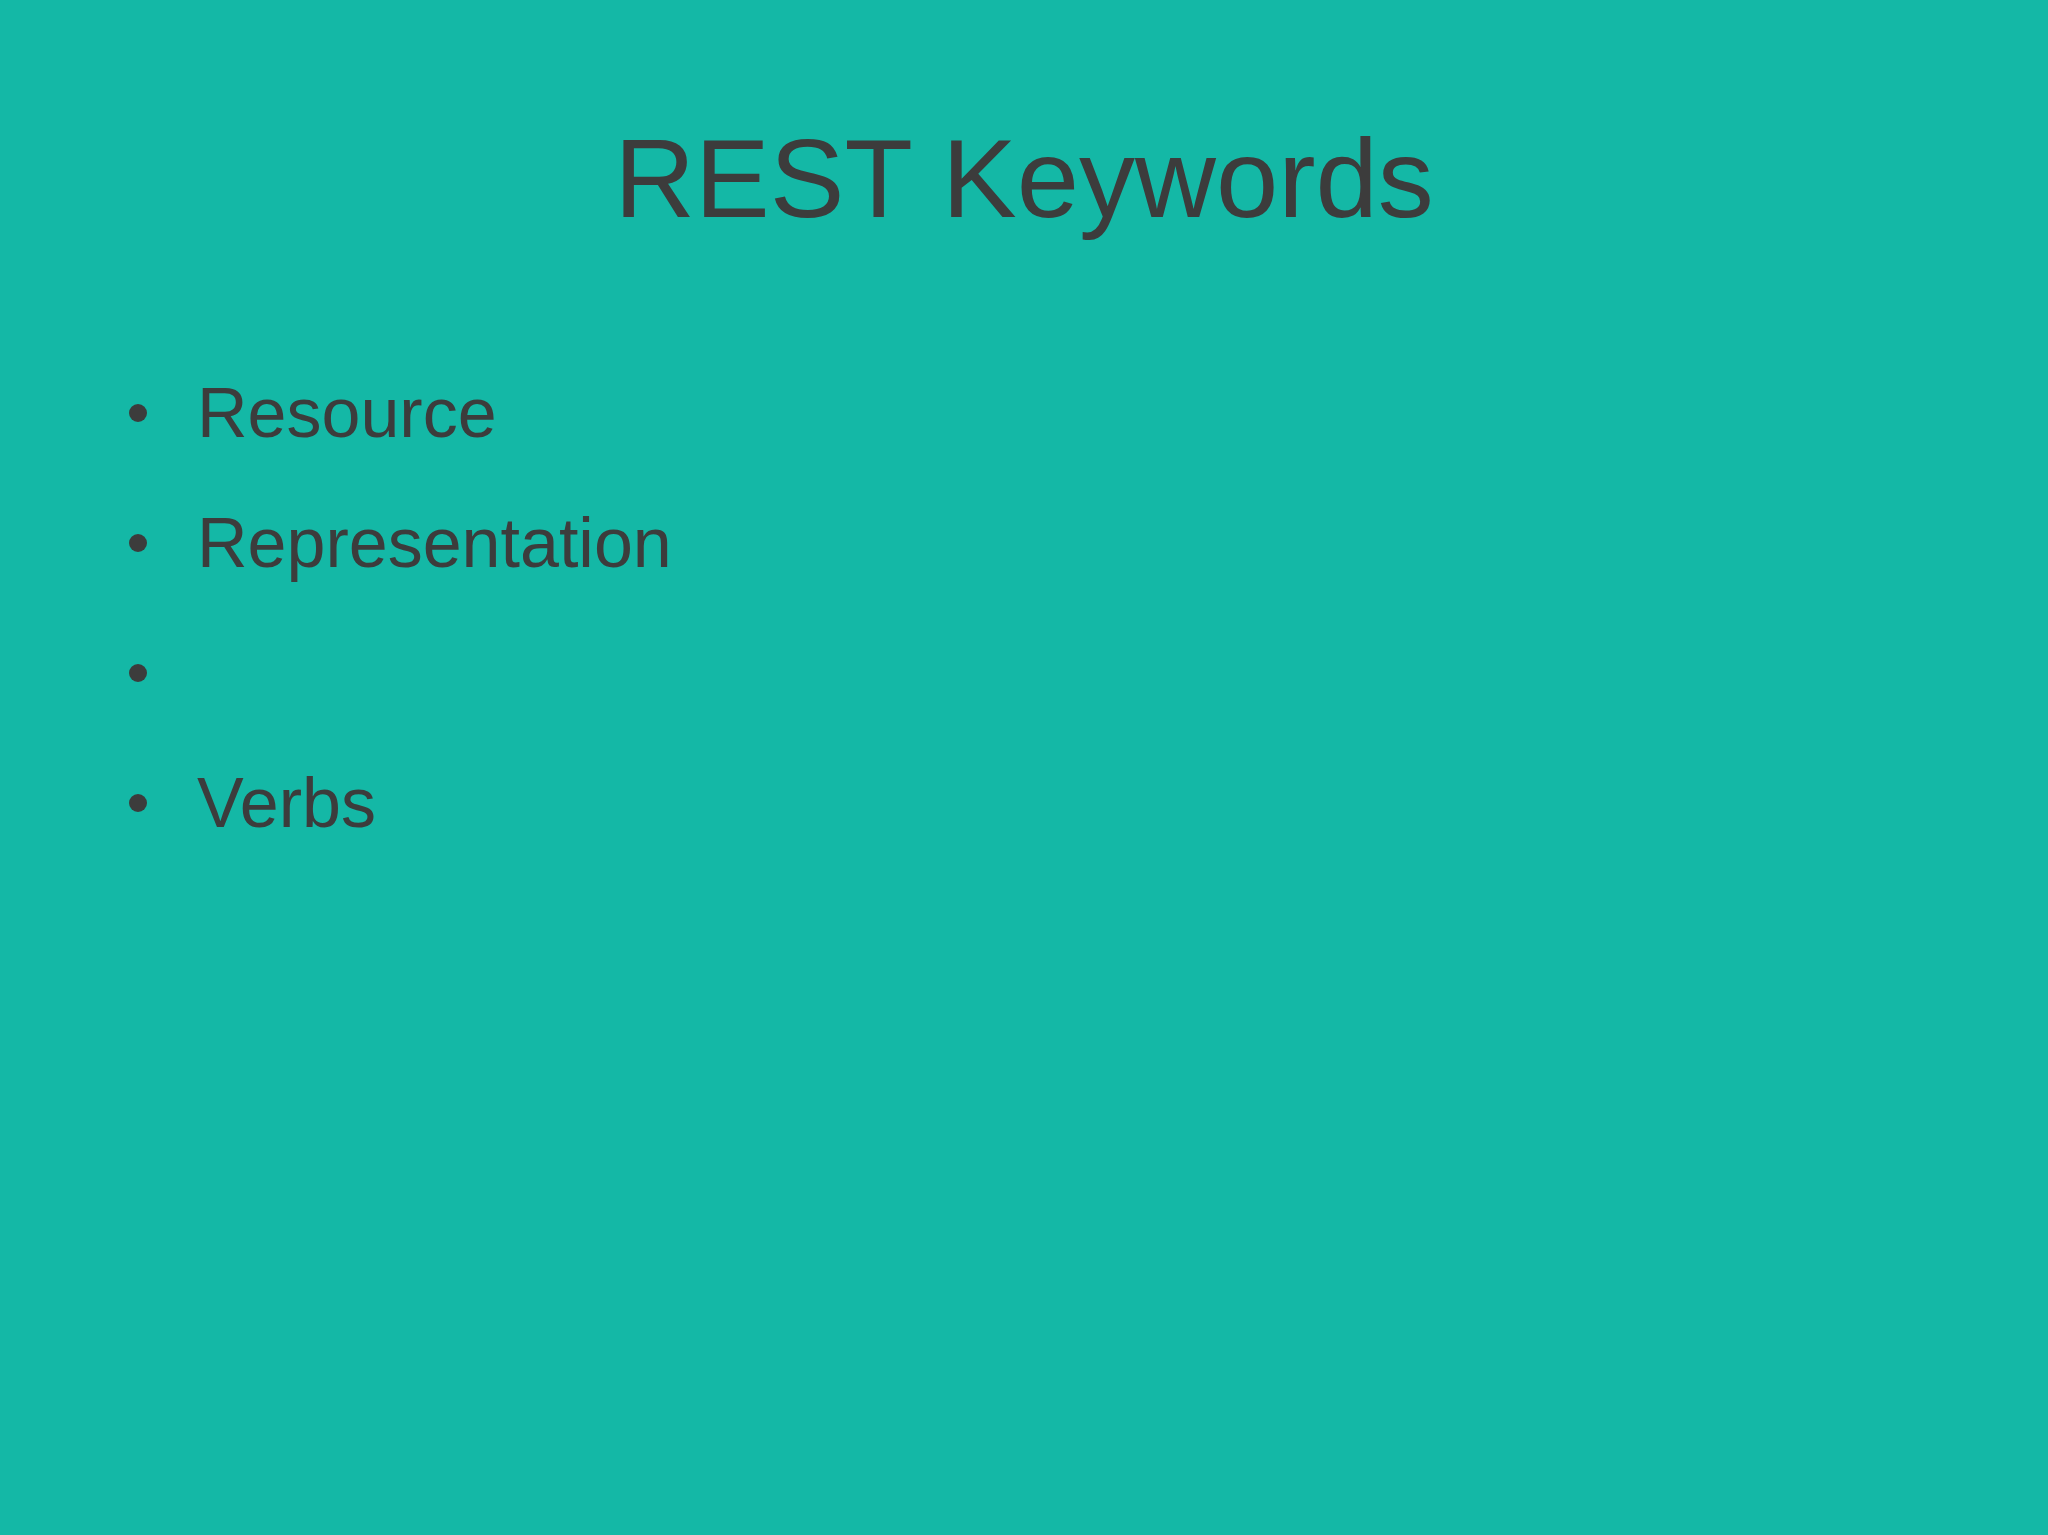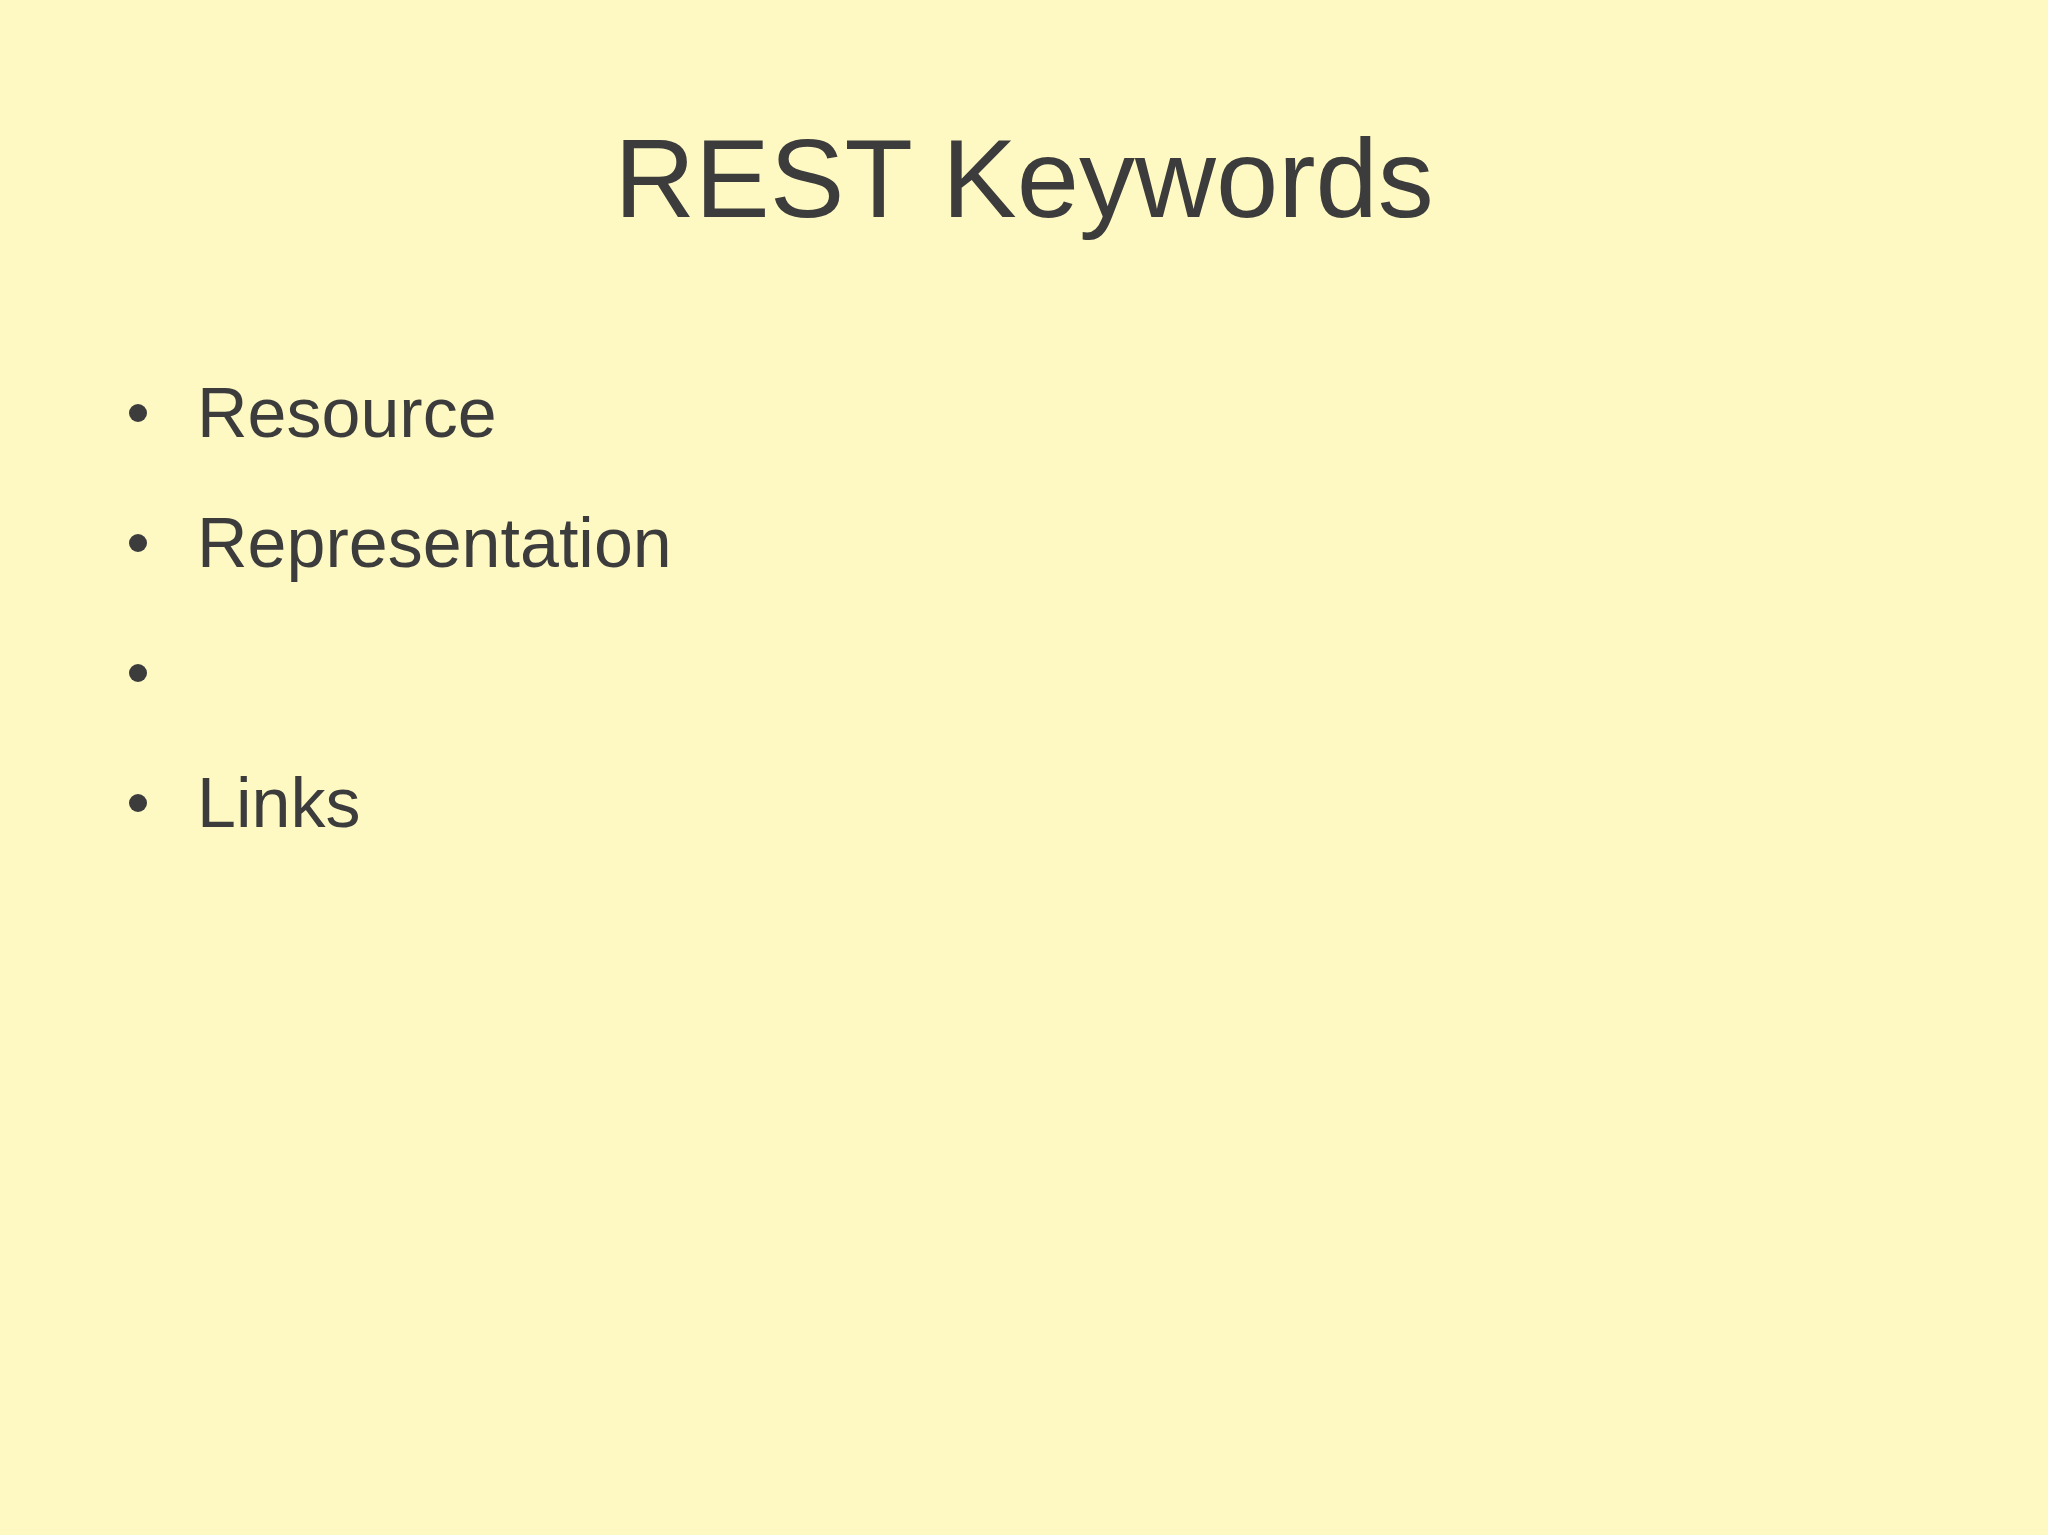--- a/index.html
+++ b/index.html
@@ -11,21 +11,21 @@
     height: 1535px;
     background: #ffffff;
     font-family: "Liberation Sans", "DejaVu Sans", sans-serif;
     color: #3c3c3c;
     overflow: hidden;
     position: relative;
   }
   .slide {
     position: absolute;
     inset: 0;
-    background: #fef9c3;
+    background: #14b8a6;
   }
   .slide-title {
     position: absolute;
     top: 112px;
     left: 0;
     width: 2048px;
     text-align: center;
     font-size: 112px;
     line-height: 1.2;
     font-weight: 400;
@@ -79,17 +79,17 @@
     </li>
     <li class="bullet-item">
       <span class="bullet-dot"></span>
       <span>Representation</span>
     </li>
     <li class="bullet-item">
       <span class="bullet-dot"></span>
     </li>
     <li class="bullet-item">
       <span class="bullet-dot"></span>
-      <span>Links</span>
+      <span>Verbs</span>
     </li>
   </ul>
 
 </div>
 
 </body></html>

